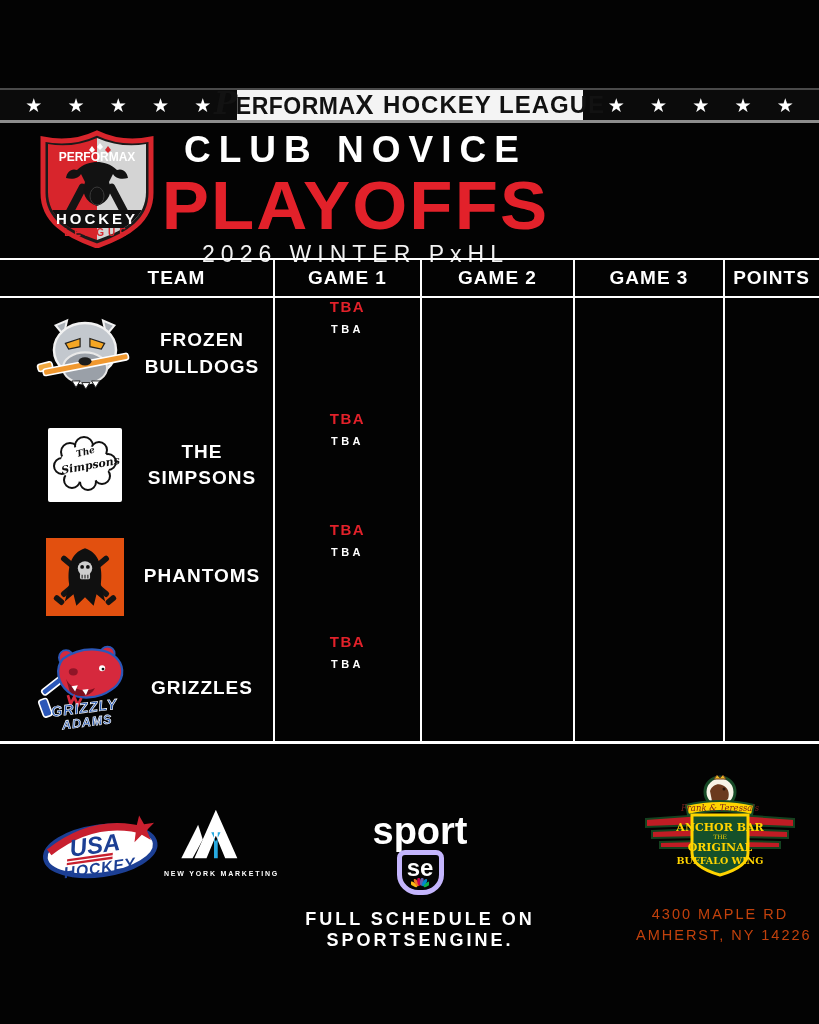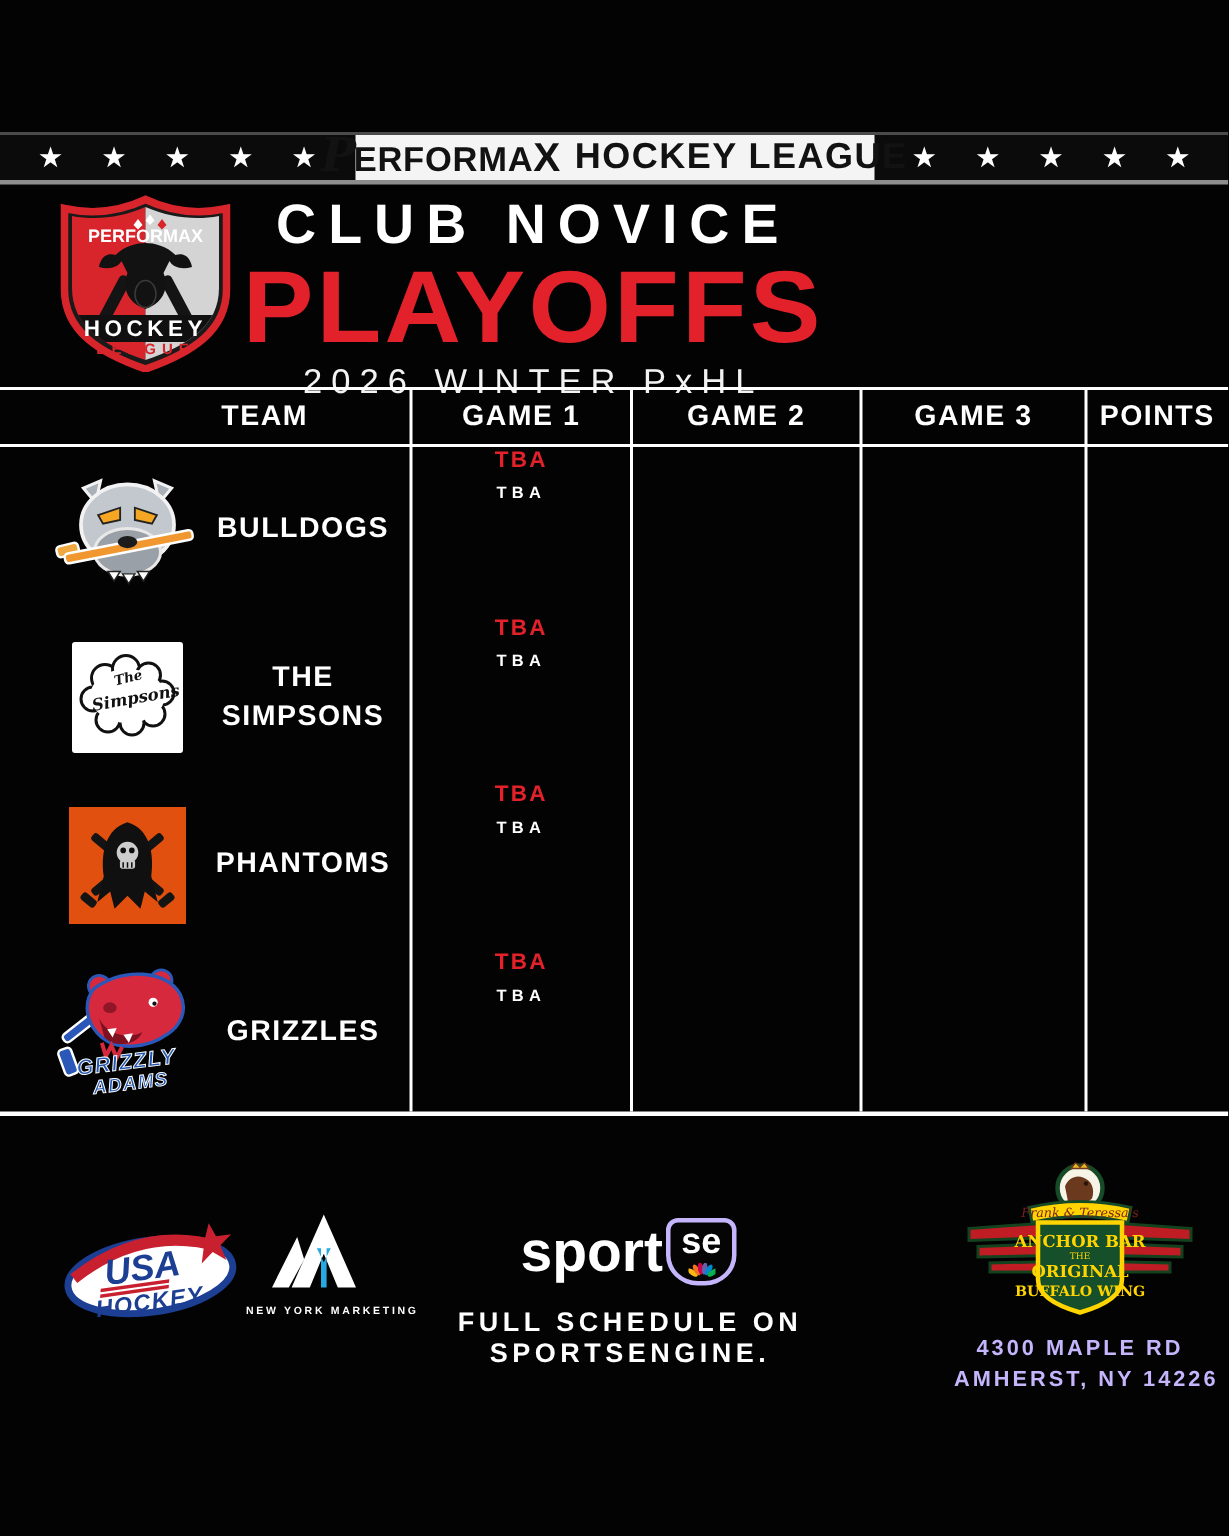--- a/index.html
+++ b/index.html
@@ -69,33 +69,33 @@
 
   
   .simpsons-box { width: 74px; height: 74px; background: #fff; border-radius: 2px; display:flex; align-items:center; justify-content:center; }
   .phantoms-box { width: 78px; height: 78px; background: #e2500f; display:flex; align-items:center; justify-content:center; }
 
   
   .usa-hockey { position: absolute; left: 40px; top: 812px; width: 120px; height: 74px; }
   .nym { position: absolute; left: 164px; top: 806px; width: 100px; text-align: center; }
   .nym-label { color: #fff; font-size: 7px; font-weight: bold; letter-spacing: 1.8px; margin-top: 4px; white-space: nowrap; }
   .se-block { position: absolute; left: 250px; top: 812px; width: 340px; text-align: center; }
-  .se-row { display: flex; align-items: center; justify-content: center; }
+  .se-row { display: flex; align-items: center; justify-content: center; flex-direction: column; }
   .se-word { color: #fff; font-weight: bold; font-size: 38px; letter-spacing: 0px; line-height: 1; }
   .se-shield {
     width: 47px; height: 45px; margin: 0 2px;
-    border: 3px solid #c4b5fd; border-radius: 8px 8px 45% 45%;
+    border: 5px solid #c4b5fd; border-radius: 8px 8px 45% 45%;
     background: #050505; position: relative;
     display: flex; align-items: flex-start; justify-content: center;
   }
   .se-shield .se-txt { color: #fff; font-weight: bold; font-size: 24px; line-height: 1.05; }
   .se-shield svg { position: absolute; bottom: 1px; left: 50%; transform: translateX(-50%); }
   .se-tagline { color: #fff; font-weight: bold; font-size: 18px; letter-spacing: 3px; margin-top: 14px; }
   .anchor-block { position: absolute; left: 636px; top: 775px; width: 168px; text-align: center; }
-  .anchor-address { color: #c4b5fd; font-weight: bold; font-size: 14.5px; letter-spacing: 2px; line-height: 1.45; margin-top: 5px; white-space: nowrap; }
+  .anchor-address { color: #c2410c; font-weight: normal; font-size: 14.5px; letter-spacing: 2px; line-height: 1.45; margin-top: 21px; white-space: nowrap; }
 </style>
 </head>
 <body>
 
 <div class="poster">
 
   <div class="star-band">
     <div class="stars">
       <span>★</span>
       <span>★</span>
@@ -177,20 +177,21 @@
           <ellipse cx="60" cy="66" rx="27" ry="19" fill="#9aa0a8" stroke="#e8e8e8" stroke-width="2.5"></ellipse>
           <rect x="2" y="60" width="18" height="9" rx="3" fill="#f0a840" stroke="#fff" stroke-width="2" transform="rotate(-14 11 64)"></rect>
           <rect x="8" y="58" width="106" height="8" rx="3" fill="#f0982f" stroke="#fff" stroke-width="2" transform="rotate(-11 60 62)"></rect>
           <ellipse cx="60" cy="58" rx="8" ry="5" fill="#1c1c1c"></ellipse>
           <polygon points="44,82 49,90 54,82" fill="#fff" stroke="#222" stroke-width="1.2"></polygon>
           <polygon points="56,84 61,92 66,84" fill="#fff" stroke="#222" stroke-width="1.2"></polygon>
           <polygon points="68,82 73,90 78,82" fill="#fff" stroke="#222" stroke-width="1.2"></polygon>
         </svg>
       </div>
       <div class="team-name">
+        <span>FROZEN</span>
         <span>BULLDOGS</span>
       </div>
     </div>
     <div class="game-cell">
       <span class="tba-red">TBA</span>
       <span class="tba-white">TBA</span>
     </div>
     <div class="game-cell">
         <span></span>
       </div>

